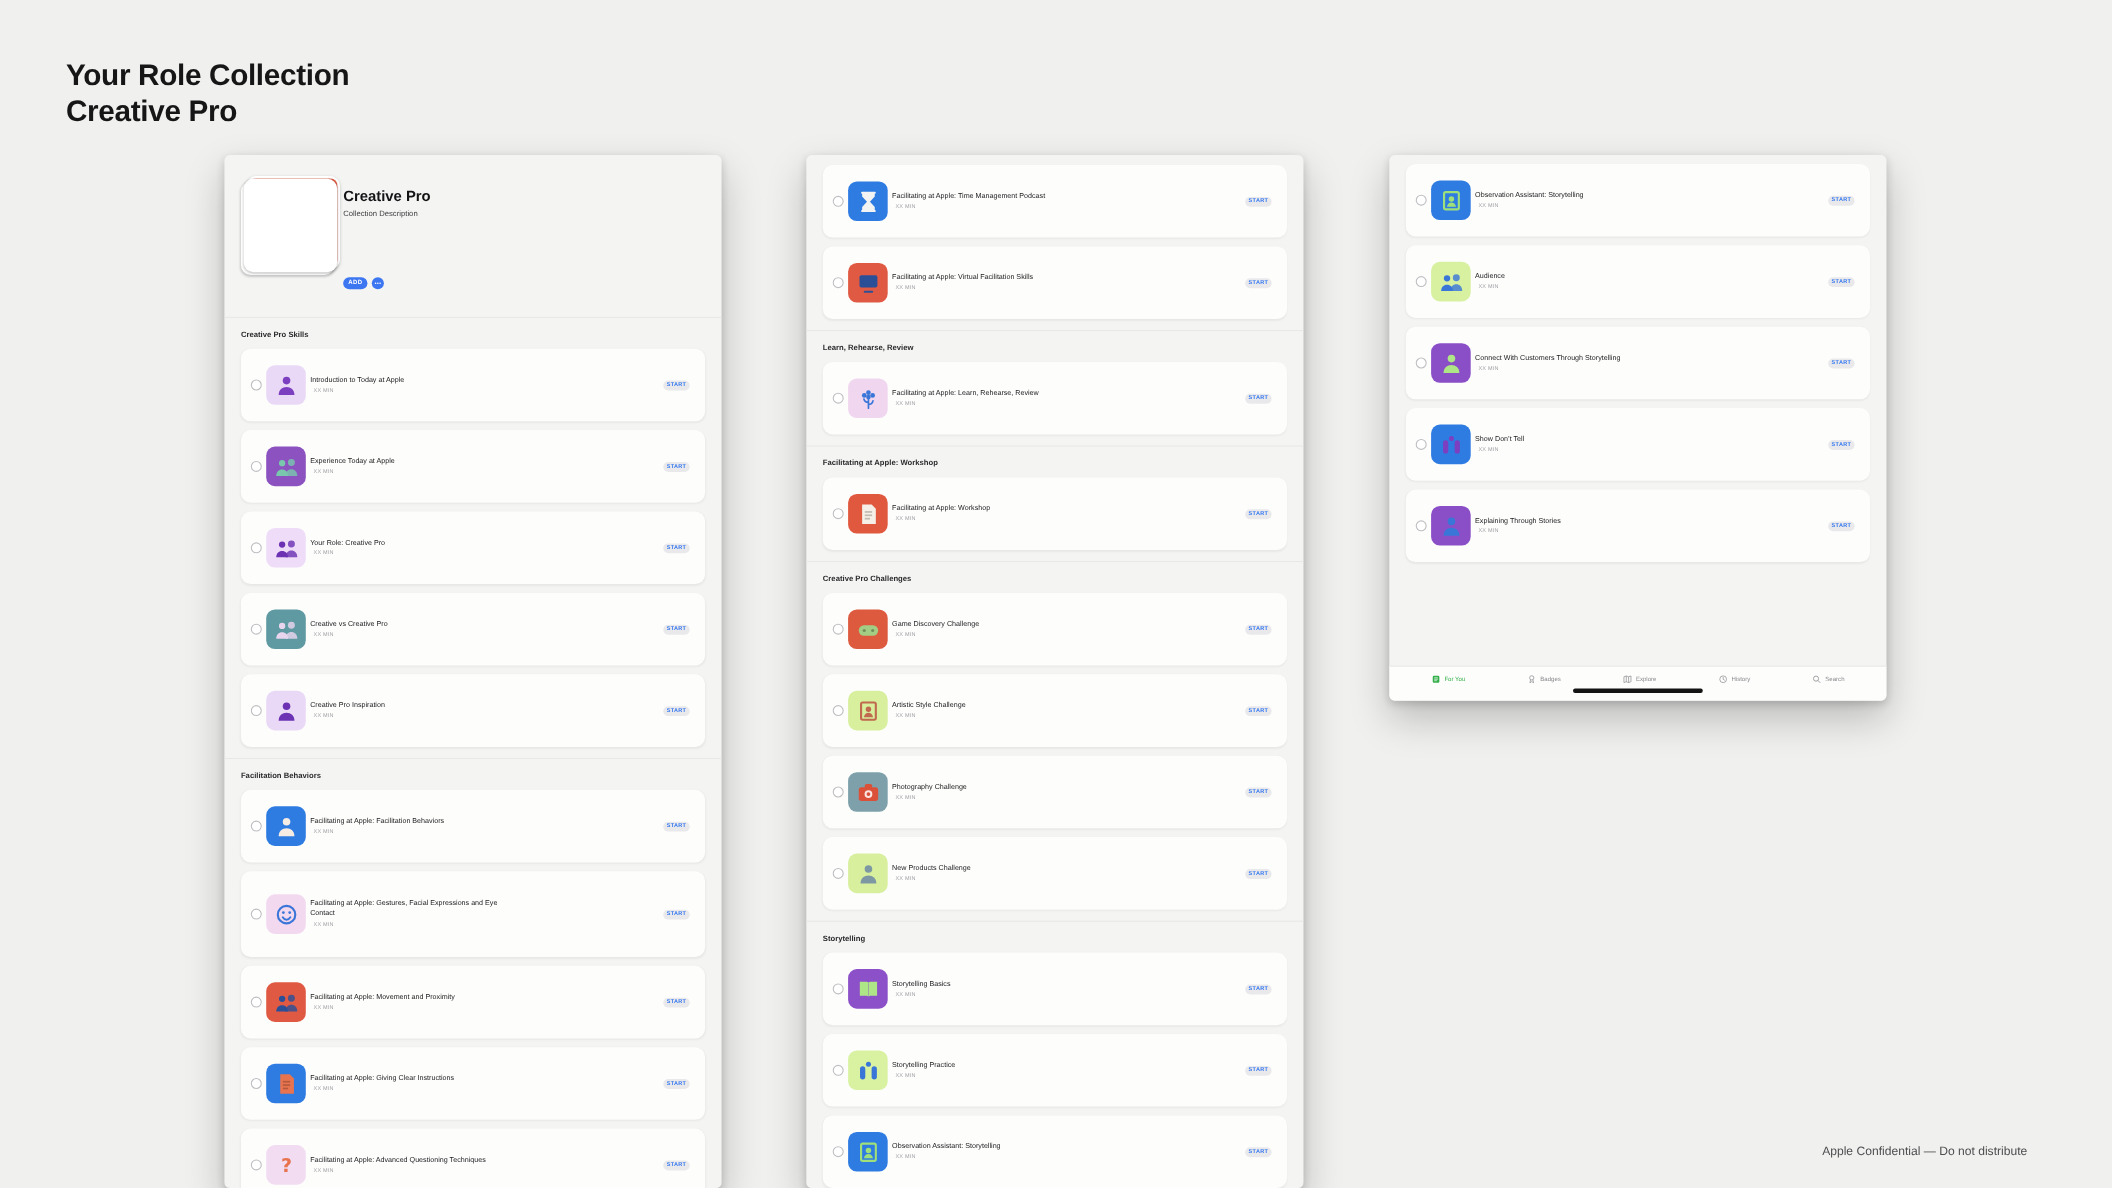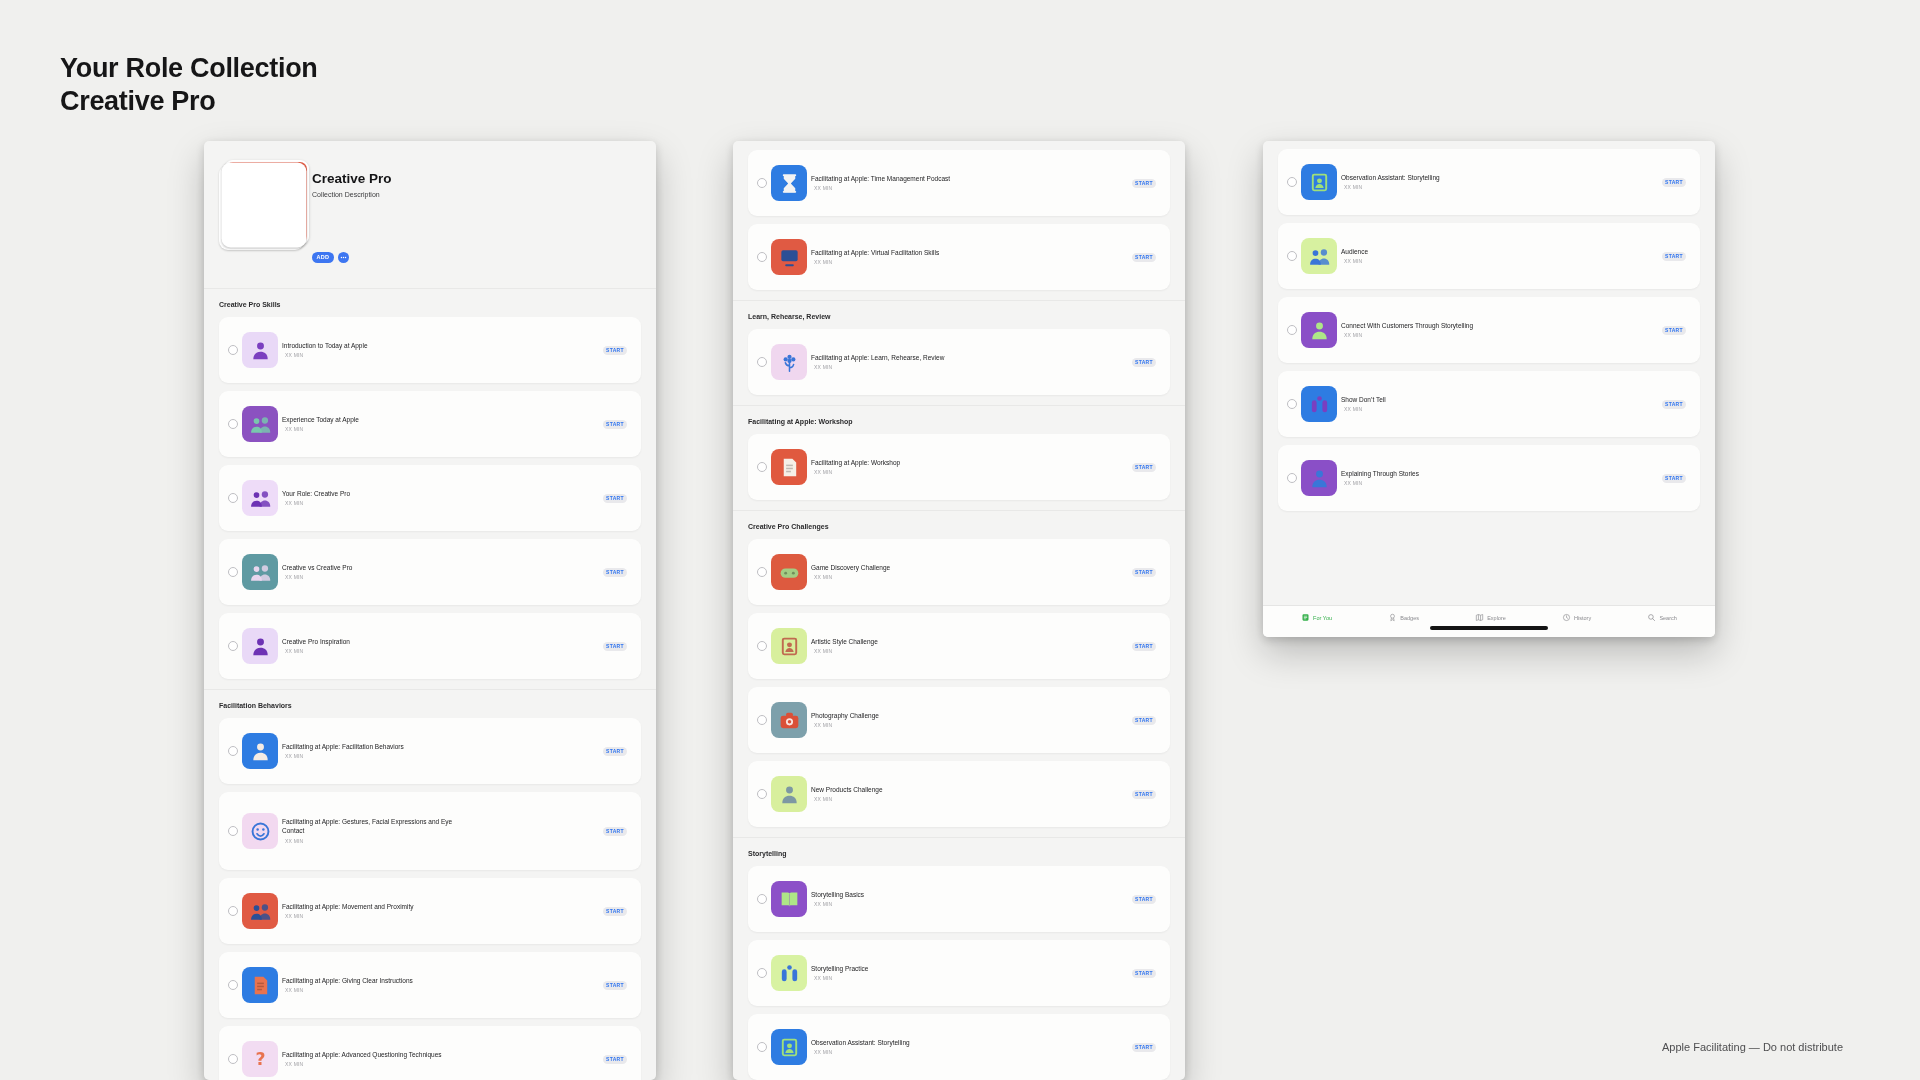--- a/index.html
+++ b/index.html
@@ -569,15 +569,15 @@
               <circle cx="10.5" cy="10.5" r="6.2" fill="none" stroke="currentColor" stroke-width="1.9"></circle>
               <path d="M15.3 15.3L20.2 20.2" stroke="currentColor" stroke-width="1.9" stroke-linecap="round"></path>
             </svg>
           </span>
           <span class="tab-label">Search</span>
         </div>
       </nav>
     <div class="home-indicator"></div>
   </section>
 
-  <div class="confidential">Apple Facilitating — Do not distribute</div>
+  <div class="confidential">Apple Confidential — Do not distribute</div>
 
 </div>
 
 </body></html>

